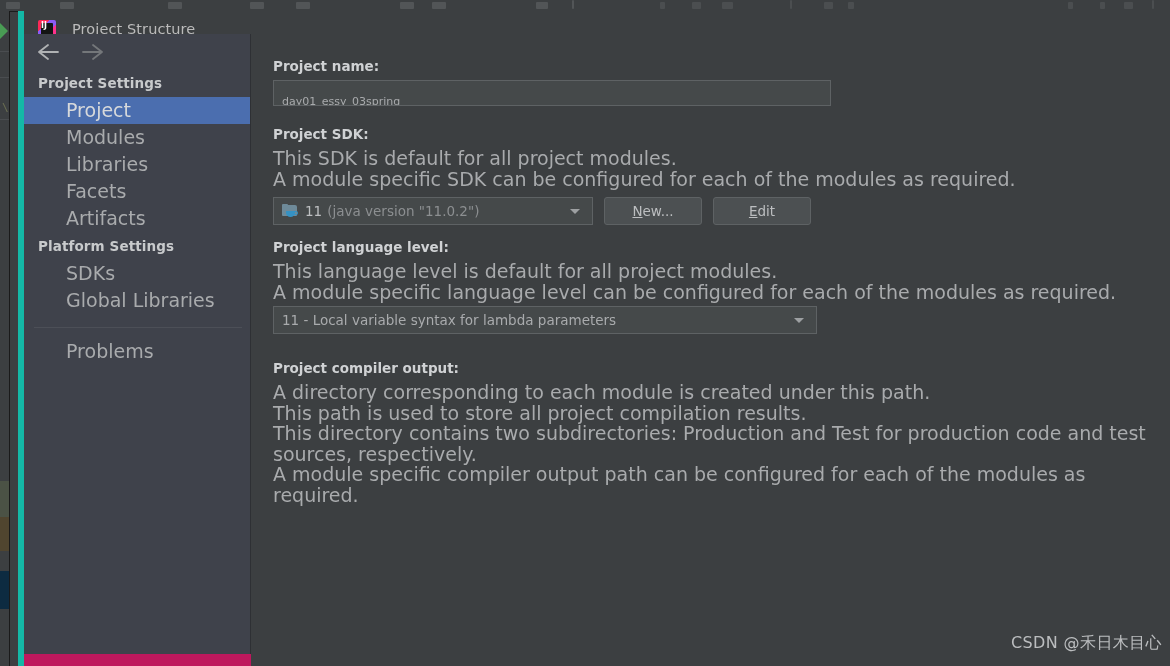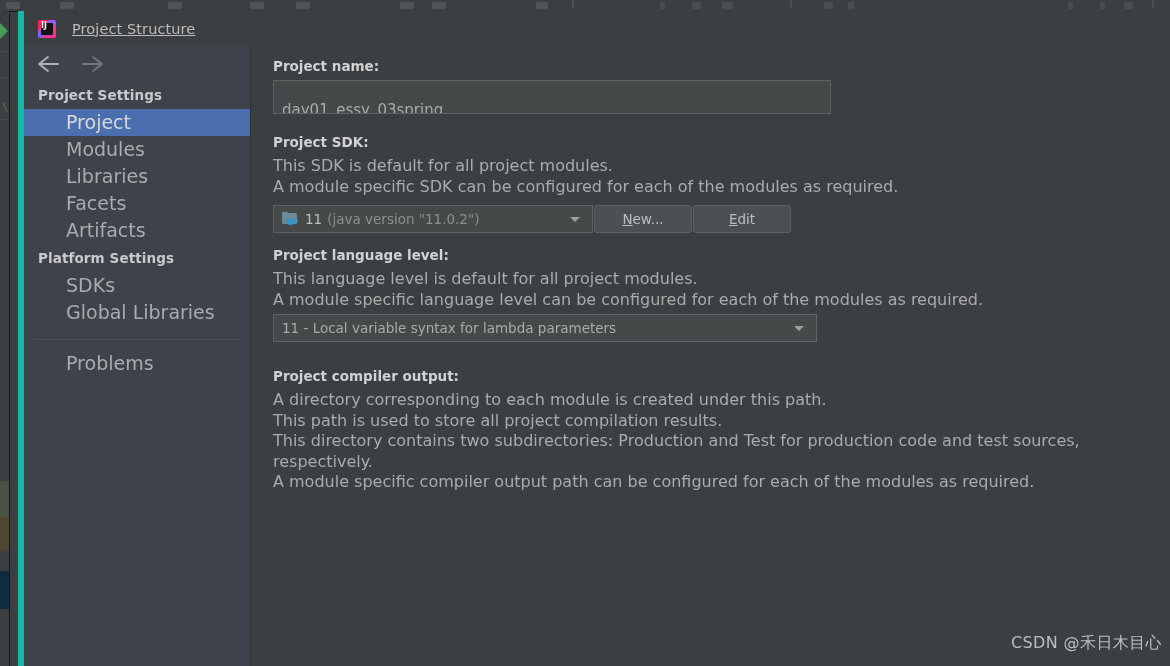--- a/index.html
+++ b/index.html
@@ -124,21 +124,21 @@
     margin-left: 16px;
     color: #bbbbbb;
     font-size: 14.5px;
     letter-spacing: .1px;
     text-decoration: underline;
   }
 
   
   .sidebar {
     position: absolute;
-    left: 0; top: 35px;
+    left: 0; top: 23px;
     width: 226px; height: 620px;
     background: #3f424b;
     border-right: 1px solid #2e3034;
   }
   .nav-arrows {
     height: 35px;
     display: flex;
     align-items: center;
     padding-left: 12px;
     gap: 18px;
@@ -186,39 +186,39 @@
     padding: 12px 24px 0 22px;
   }
   .lbl-strong {
     color: #d0d2d4;
     font-size: 13.5px;
     font-weight: bold;
     margin-bottom: 6px;
   }
   .lbl-desc {
     color: #a9abad;
-    font-size: 16px;
+    font-size: 19px;
     line-height: 20.5px;
   }
 
   .textfield {
     background: #45494a;
     border: 1px solid #5e6264;
     color: #a9abad;
-    font-size: 15px;
+    font-size: 11px;
     height: 26px;
     line-height: 26px;
-    padding: 16px 8px;
+    padding: 8px 8px;
     box-sizing: border-box;
     white-space: nowrap;
     overflow: hidden;
   }
   .field-name { width: 558px; margin-top: 2px; }
 
-  .row { display: flex; align-items: center; gap: 1px; }
+  .row { display: flex; align-items: center; gap: 11px; }
 
   .combo {
     background: #45494a;
     border: 1px solid #5e6264;
     height: 28px;
     box-sizing: border-box;
     display: flex;
     align-items: center;
     padding: 0 4px 0 8px;
     color: #a9abad;

